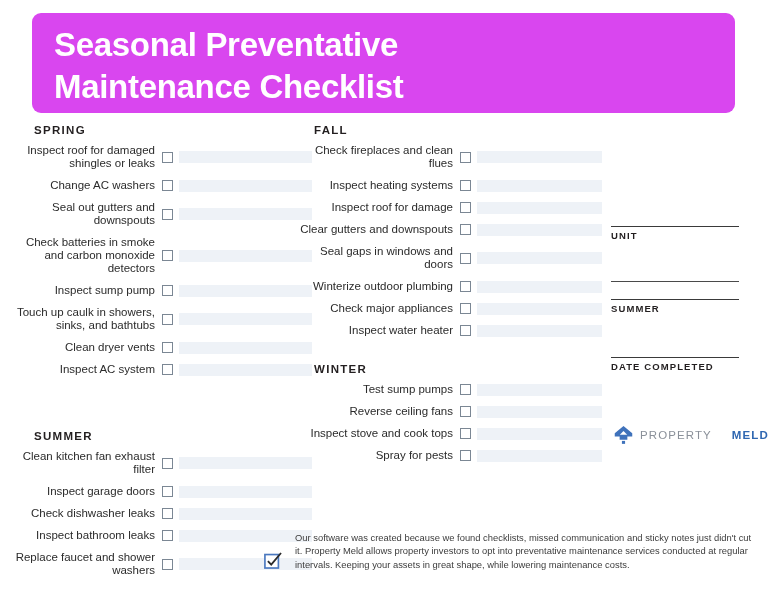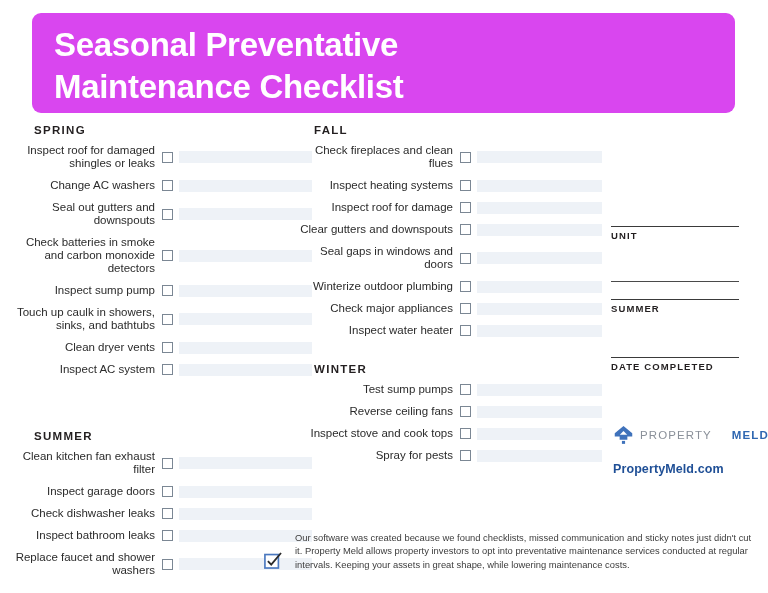--- a/index.html
+++ b/index.html
@@ -381,21 +381,20 @@
   <div class="logo-row">
     <svg class="logo-mark" viewBox="0 0 24 24">
       <path d="M12 2.2 L22 10.6 L22 14.2 L16.4 14.2 L16.4 18.1 L7.6 18.1 L7.6 14.2 L2 14.2 L2 10.6 Z" fill="#3f72bb"></path>
       <path d="M12 8.0 L16.2 12.4 L7.8 12.4 Z" fill="#ffffff"></path>
       <rect x="10.2" y="19.3" width="3.6" height="3.4" fill="#3f72bb"></rect>
     </svg>
     <div class="logo-text">
       <span class="prop">PROPERTY</span><span class="meld">MELD</span>
     </div>
   </div>
-  <div class="logo-url">PropertyMeld.com</div>
 </div>
 
 <div class="footer">
   <svg class="footer-check" viewBox="0 0 24 24">
     <rect x="2.2" y="5.2" width="15.4" height="15.4" fill="#ffffff" stroke="#4a78bf" stroke-width="1.9"></rect>
     <path d="M5.6 12.6 L9.4 16.6 L20.6 3.4" fill="none" stroke="#2b2b2b" stroke-width="2.1"></path>
   </svg>
   <div class="footer-text">Our software was created because we found checklists, missed communication and sticky notes just didn't cut it. Property Meld allows property investors to opt into preventative maintenance services conducted at regular intervals. Keeping your assets in great shape, while lowering maintenance costs.</div>
 </div>
 

